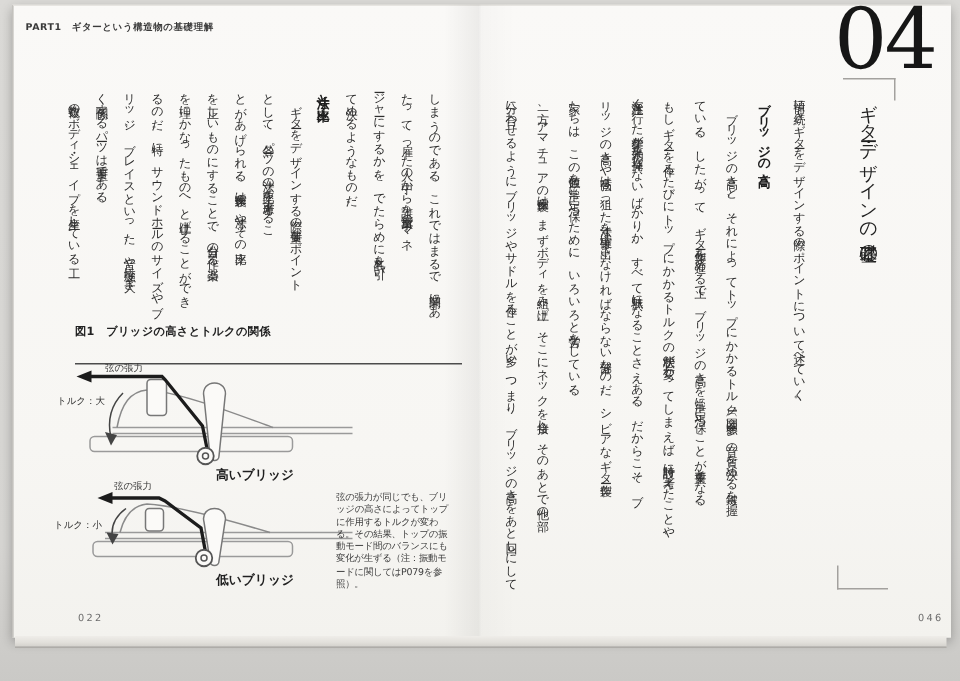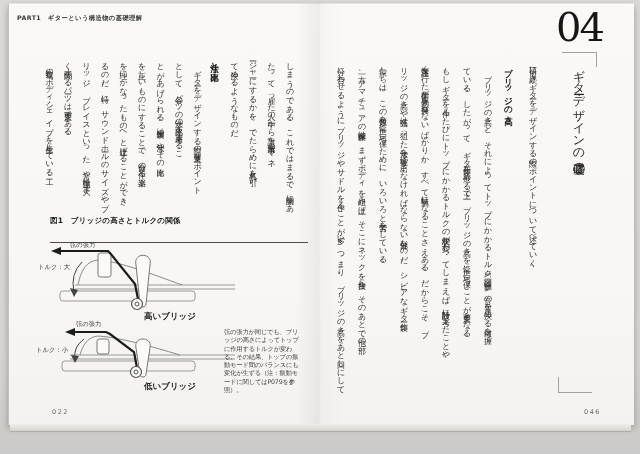--- a/index.html
+++ b/index.html
@@ -28,25 +28,25 @@
   .lp-head{line-height:18.5px;font-size:8.6px;font-weight:bold;color:#1e1e1e;
         letter-spacing:-0.3px;font-family:"DejaVu Sans","Liberation Sans",sans-serif;}
   .fig-caption{position:absolute;left:50px;top:216px;width:258px;
         font-size:7.5px;font-weight:bold;color:#222;padding-bottom:16px;
         border-bottom:1px solid #4c4c4c;letter-spacing:0.2px;}
   .fig-svg{position:absolute;left:30px;top:232px;}
   .fig-note{position:absolute;left:224px;top:328px;width:78px;
         font-size:6.3px;line-height:8.3px;color:#3d3d3d;letter-spacing:-0.2px;}
   .pgnum{position:absolute;font-size:6.5px;letter-spacing:1.5px;color:#6b6b6b;}
   .pgnum.left{left:52px;top:408px;}
-  .pgnum.right{left:584px;top:408px;}
+  .pgnum.right{left:612px;top:408px;}
 
   
   .chapter-num{position:absolute;left:556px;top:0px;width:60px;text-align:left;
-        font-size:40px;line-height:54px;color:#161616;letter-spacing:-2px;
+        font-size:56px;line-height:54px;color:#161616;letter-spacing:-2px;
         font-family:"DejaVu Serif","Liberation Serif",serif;}
   .bracket-open{position:absolute;left:562px;top:52px;width:34px;height:14px;
         border-top:1px solid #a3a19e;border-right:1px solid #a3a19e;}
   .bracket-close{position:absolute;left:558px;top:377px;width:33px;height:15px;
         border-left:1px solid #a3a19e;border-bottom:1px solid #a3a19e;}
   .chapter-title{position:absolute;left:570px;top:61px;writing-mode:vertical-rl;
         font-size:12px;letter-spacing:-0.3px;color:#1f1f1f;
         font-family:"DejaVu Serif","Liberation Serif",serif;}
   .rp-lead{position:absolute;left:526px;top:62px;writing-mode:vertical-rl;
         font-size:8px;letter-spacing:-0.6px;color:#2d2d2d;

